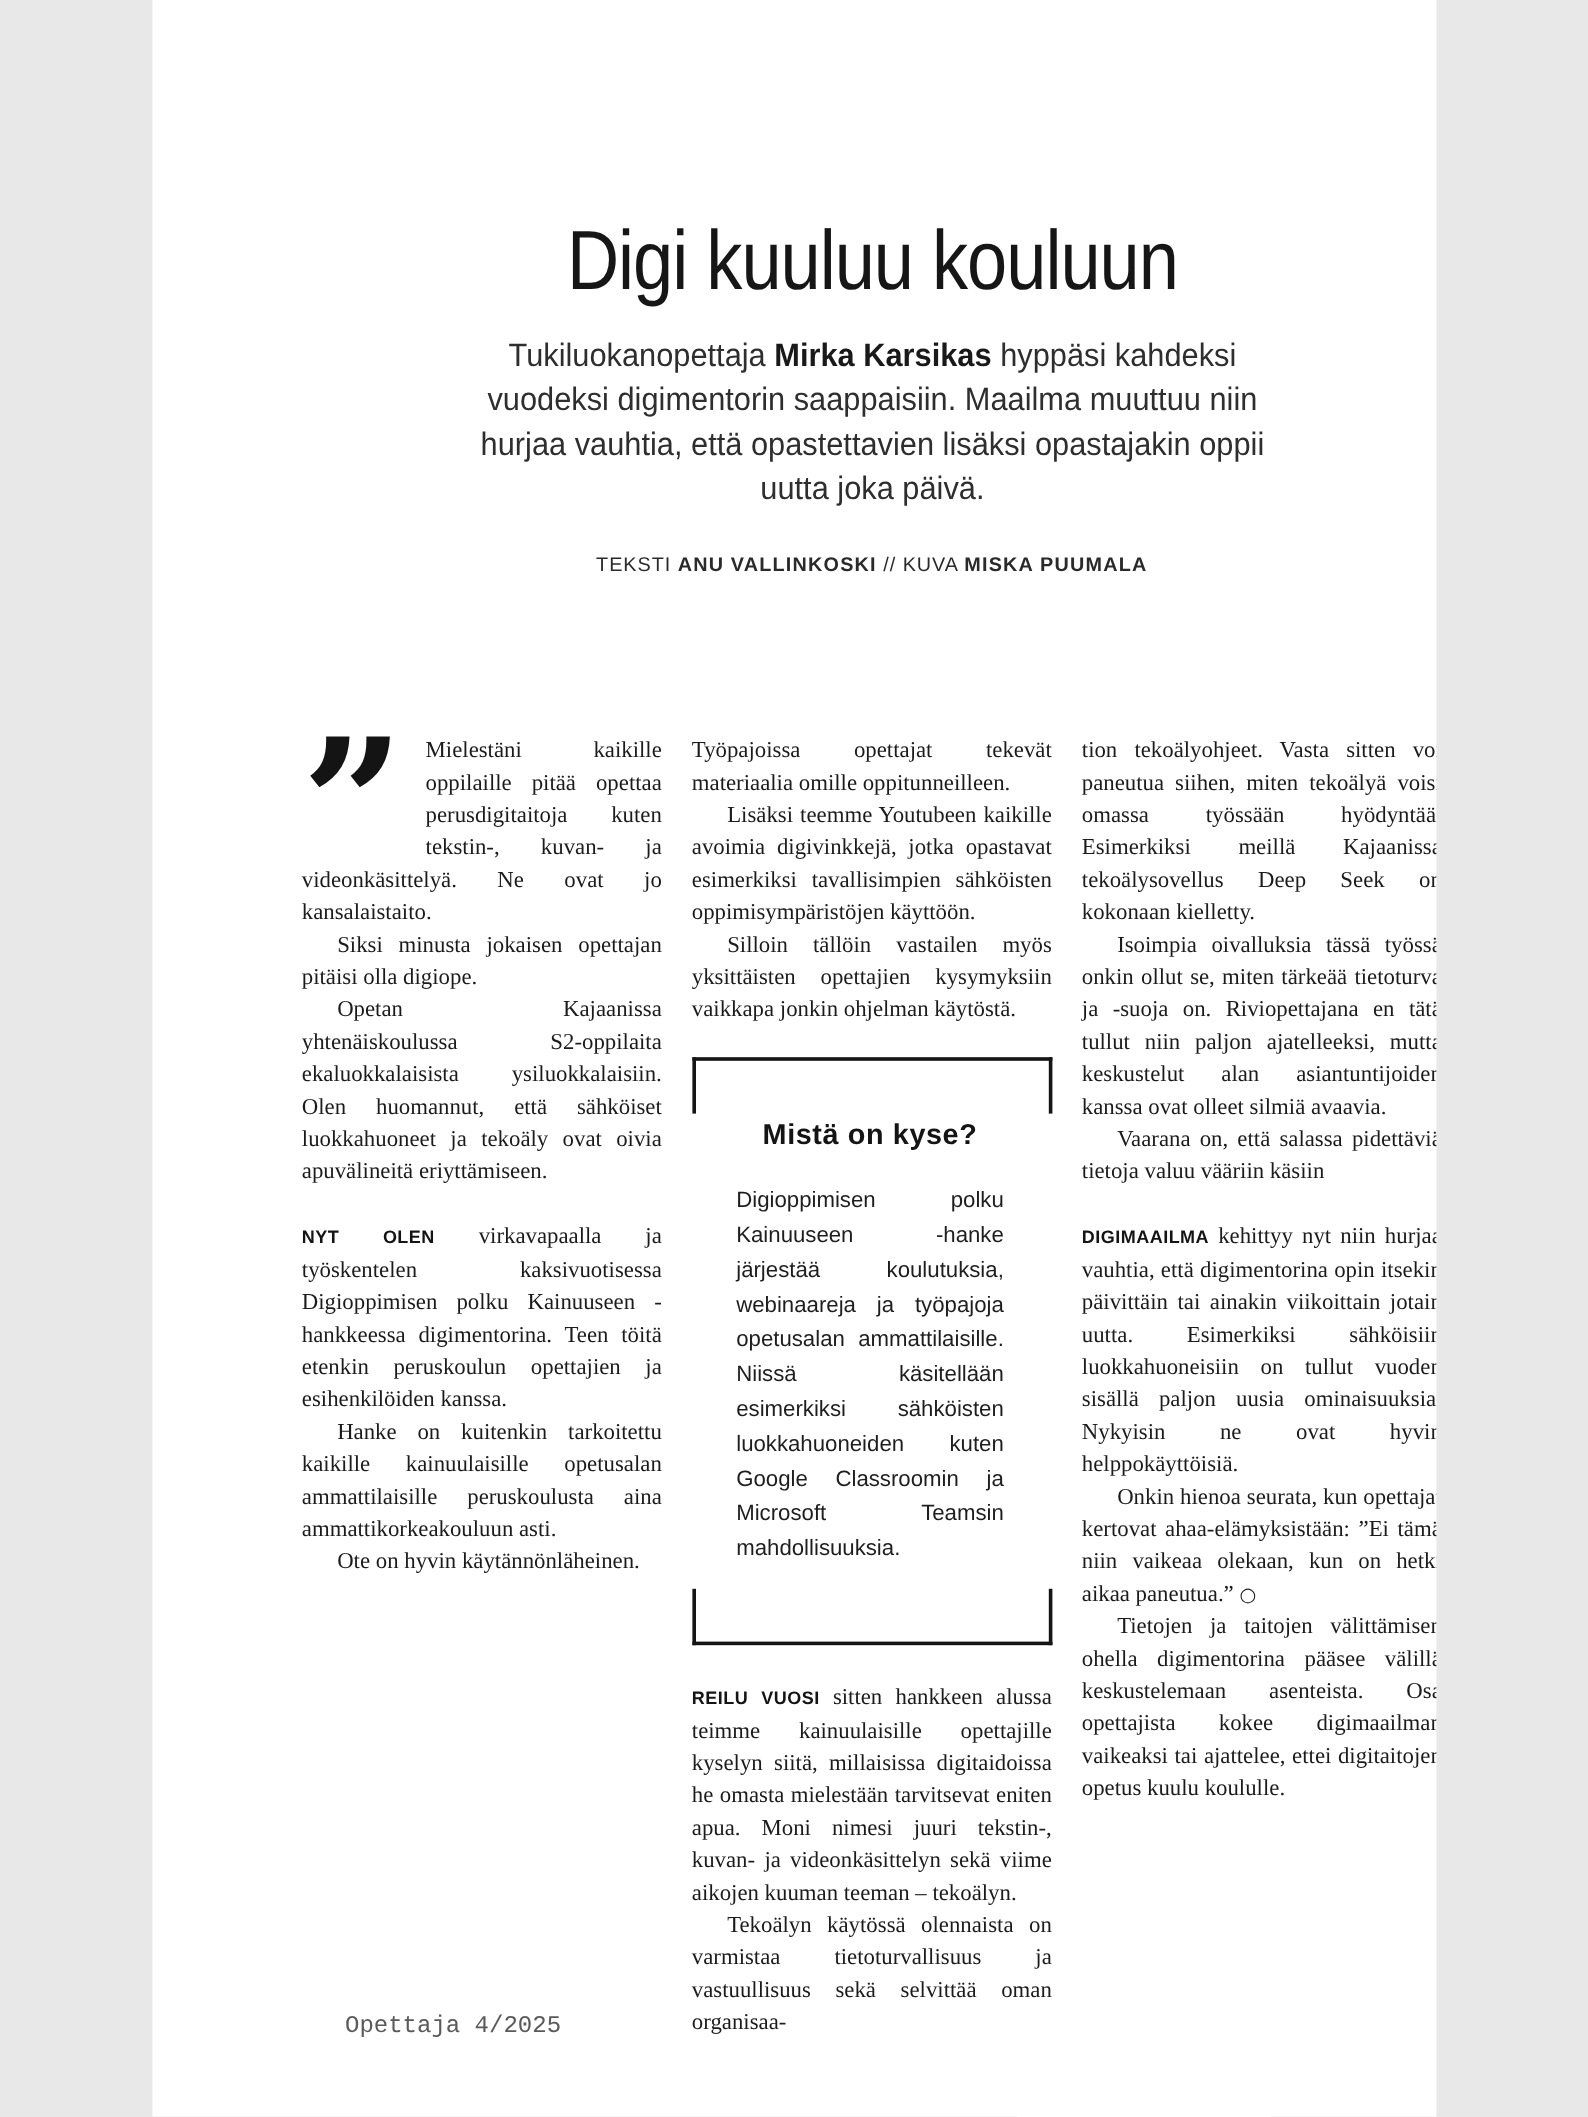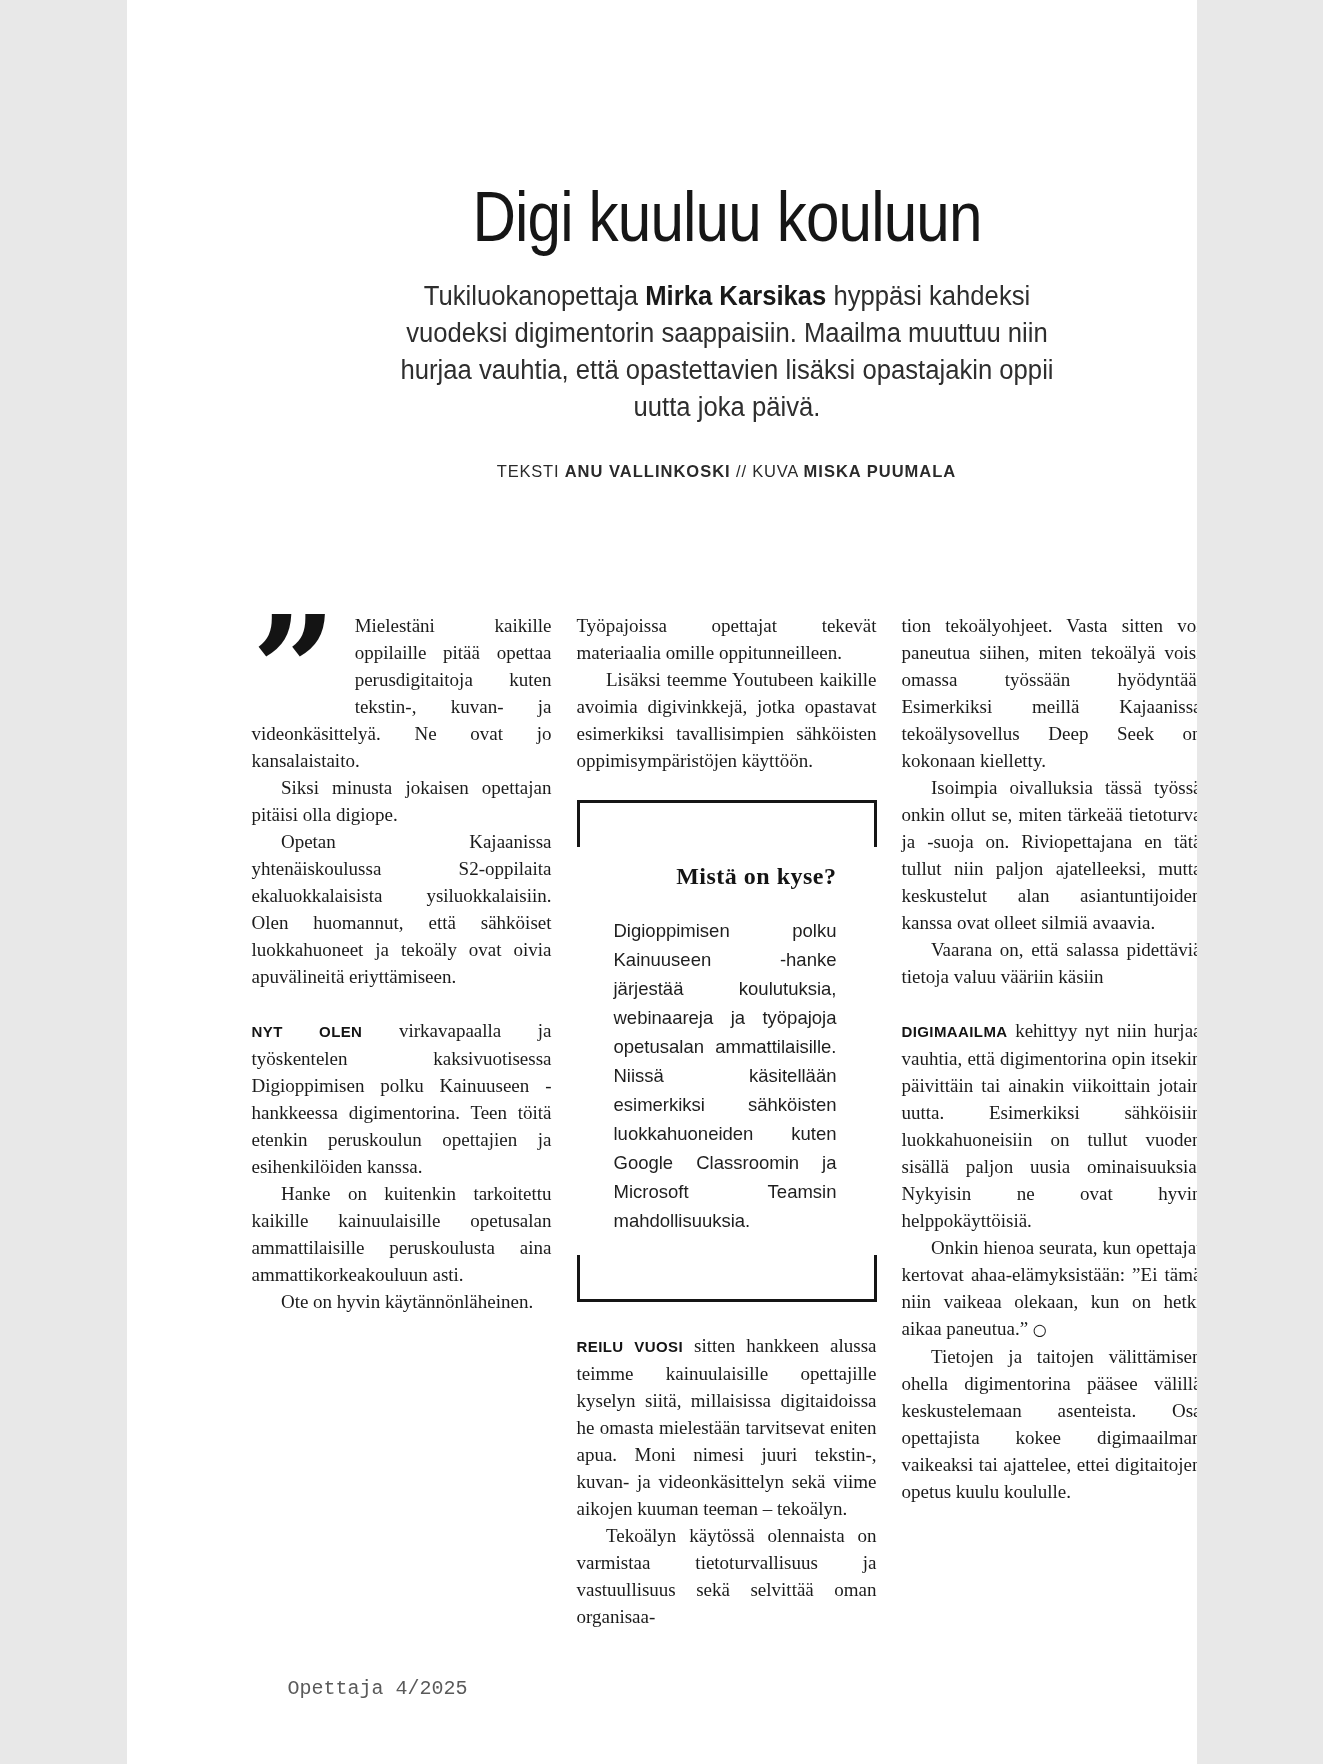--- a/index.html
+++ b/index.html
@@ -105,27 +105,27 @@
     height: 44px;
     border-bottom: 3px solid #151515;
     border-left: 3px solid #151515;
     border-right: 3px solid #151515;
   }
   .infobox-inner {
     padding: 4px 40px 0 37px;
     text-indent: 0;
   }
   .infobox-title {
-    margin: 12px 0 26px 0;
-    font-family: Liberation Serif, serif;
+    margin: 0 0 26px 0;
+    font-family: Liberation Sans, sans-serif;
     font-weight: bold;
     font-size: 24px;
     letter-spacing: 0.5px;
     color: #141414;
-    text-align: right;
+    text-align: center;
   }
   .infobox-body {
     font-family: "Liberation Sans", sans-serif;
     font-weight: 300;
     font-size: 18.5px;
     line-height: 29px;
     text-align: justify;
     color: #1e1e1e;
     margin: 0 0 20px 0 !important;
   }
@@ -176,20 +176,21 @@
       <p class="indent">Siksi minusta jokaisen opettajan pitäisi olla digiope.</p>
       <p class="indent">Opetan Kajaanissa yhtenäiskoulussa S2-oppilaita ekaluokkalaisista ysiluokkalaisiin. Olen huomannut, että sähköiset luokkahuoneet ja tekoäly ovat oivia apuvälineitä eriyttämiseen.</p>
       <p class="leadin-para"><span class="leadin">NYT OLEN</span> <span>virkavapaalla ja työskentelen kaksivuotisessa Digioppimisen polku Kainuuseen -hankkeessa digimentorina. Teen töitä etenkin peruskoulun opettajien ja esihenkilöiden kanssa.</span></p>
       <p class="indent">Hanke on kuitenkin tarkoitettu kaikille kainuulaisille opetusalan ammattilaisille peruskoulusta aina ammattikorkeakouluun asti.</p>
       <p class="indent">Ote on hyvin käytännönläheinen.</p>
     </div>
 
     <div class="col">
       <p>Työpajoissa opettajat tekevät materiaalia omille oppitunneilleen.</p>
       <p class="indent">Lisäksi teemme Youtubeen kaikille avoimia digivinkkejä, jotka opastavat esimerkiksi tavallisimpien sähköisten oppimisympäristöjen käyttöön.</p>
+      <p class="indent">Silloin tällöin vastailen myös yksittäisten opettajien kysymyksiin vaikkapa jonkin ohjelman käytöstä.</p>
 
       <aside class="infobox">
         <div class="bracket-top"></div>
         <div class="infobox-inner">
           <h2 class="infobox-title">Mistä on kyse?</h2>
           <p class="infobox-body">Digioppimisen polku Kainuuseen -hanke järjestää koulutuksia, webinaareja ja työpajoja opetusalan ammattilaisille. Niissä käsitellään esimerkiksi sähköisten luokkahuoneiden kuten Google Classroomin ja Microsoft Teamsin mahdollisuuksia.</p>
         </div>
         <div class="bracket-bottom"></div>
       </aside>
 

